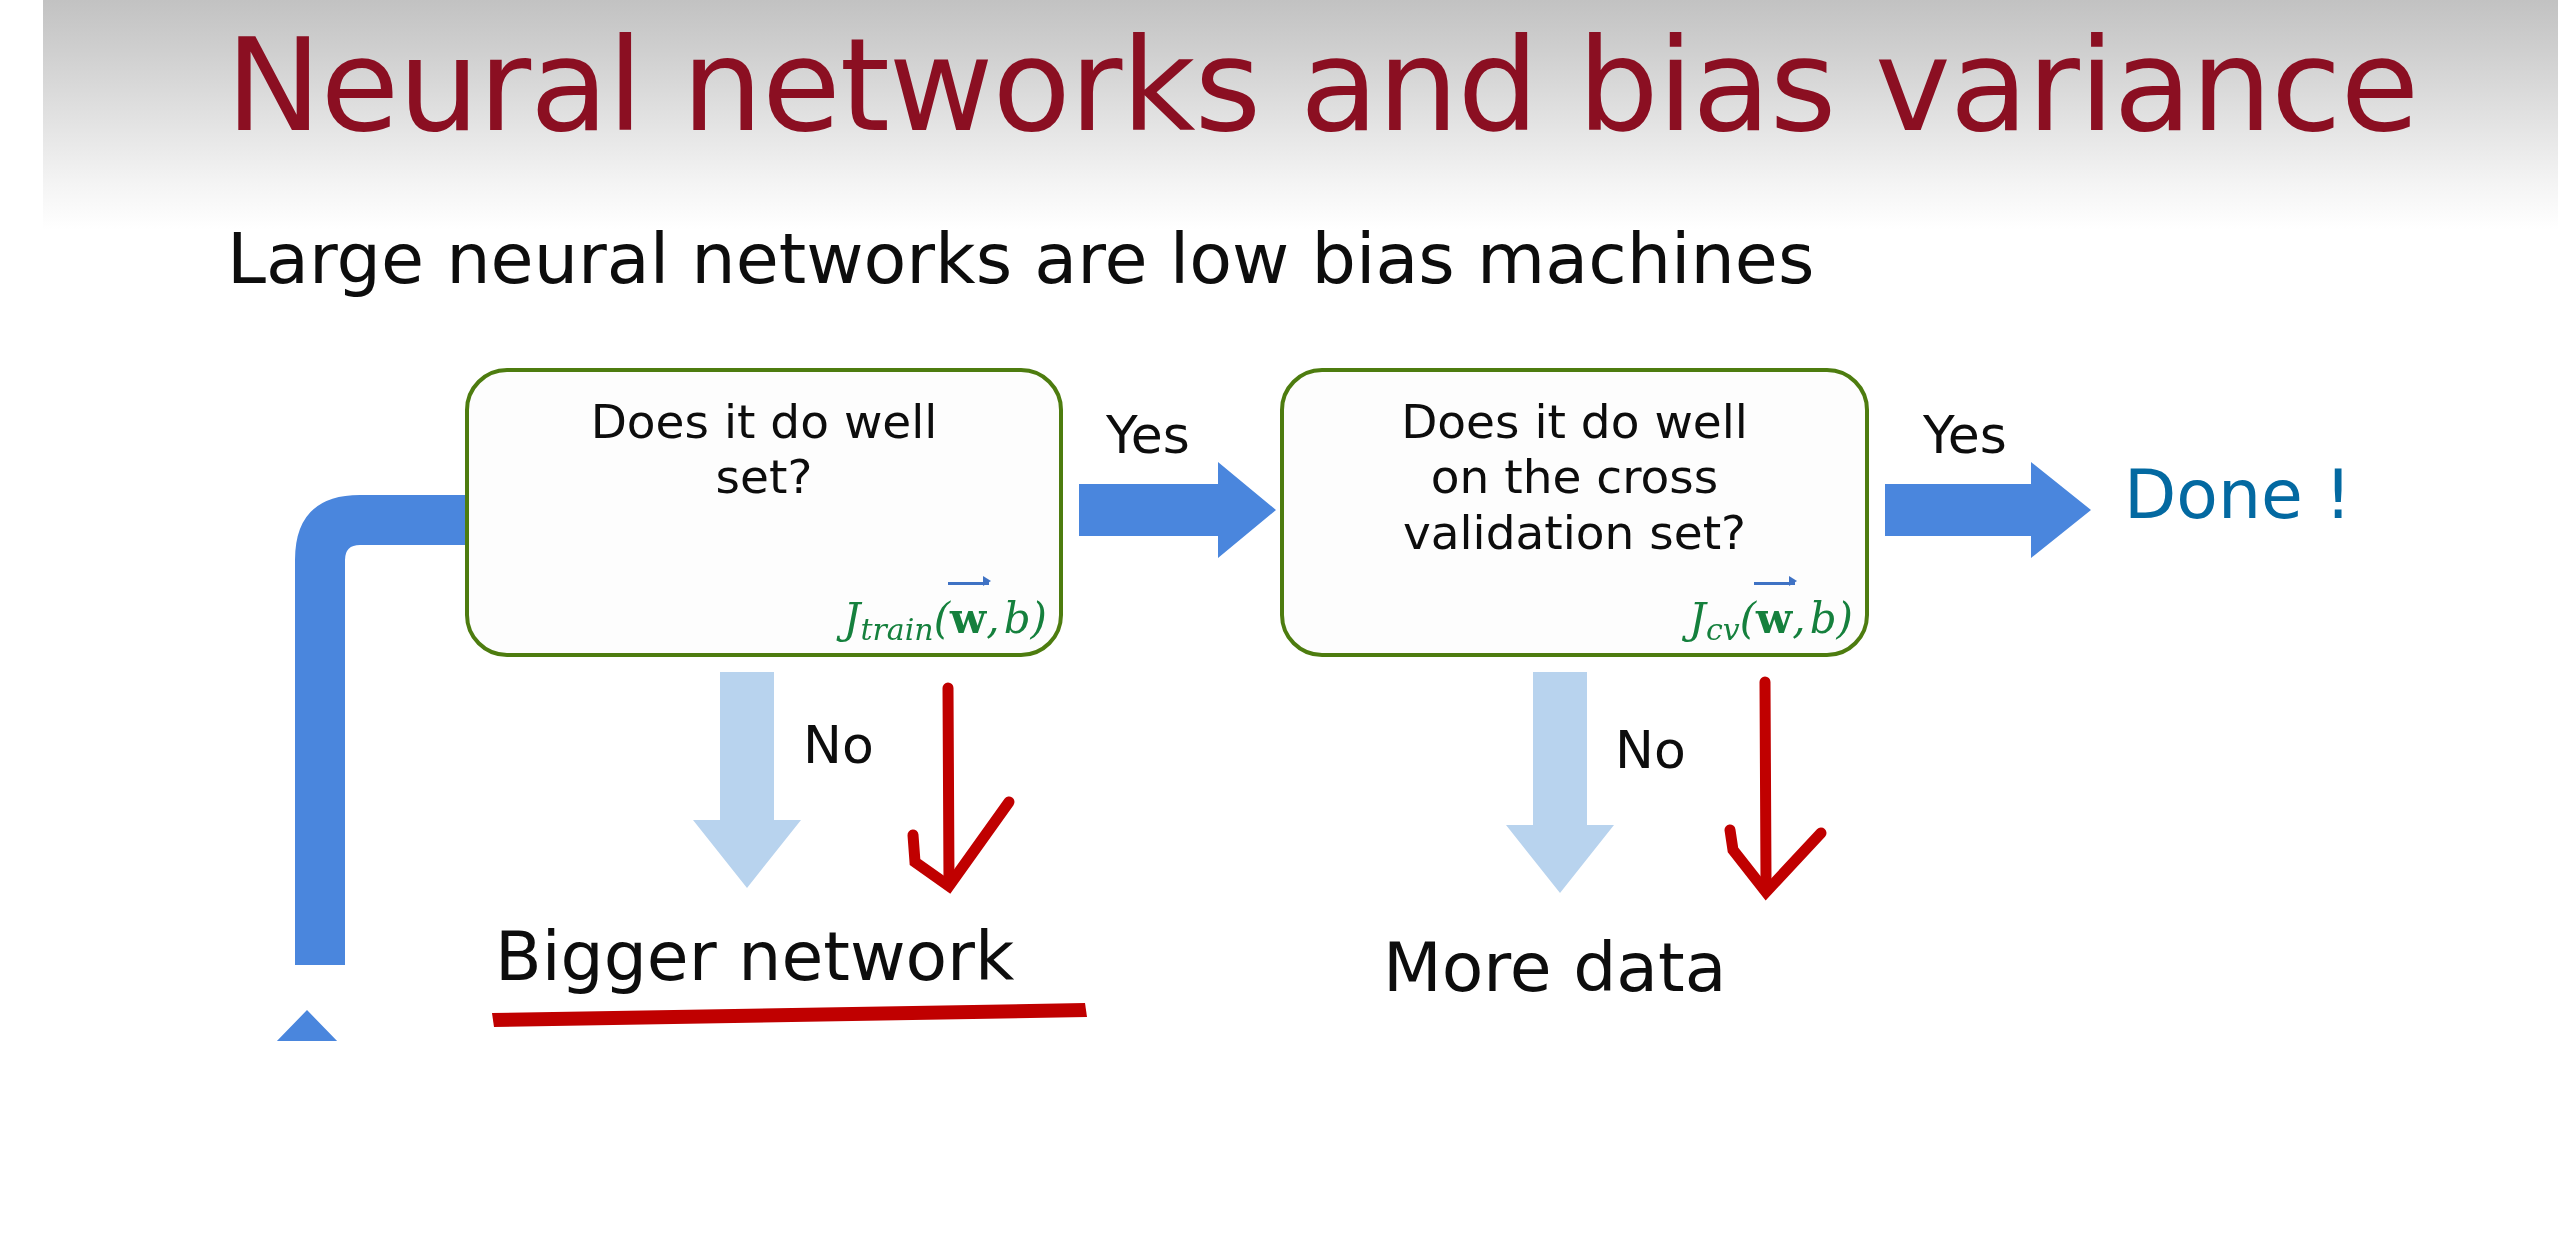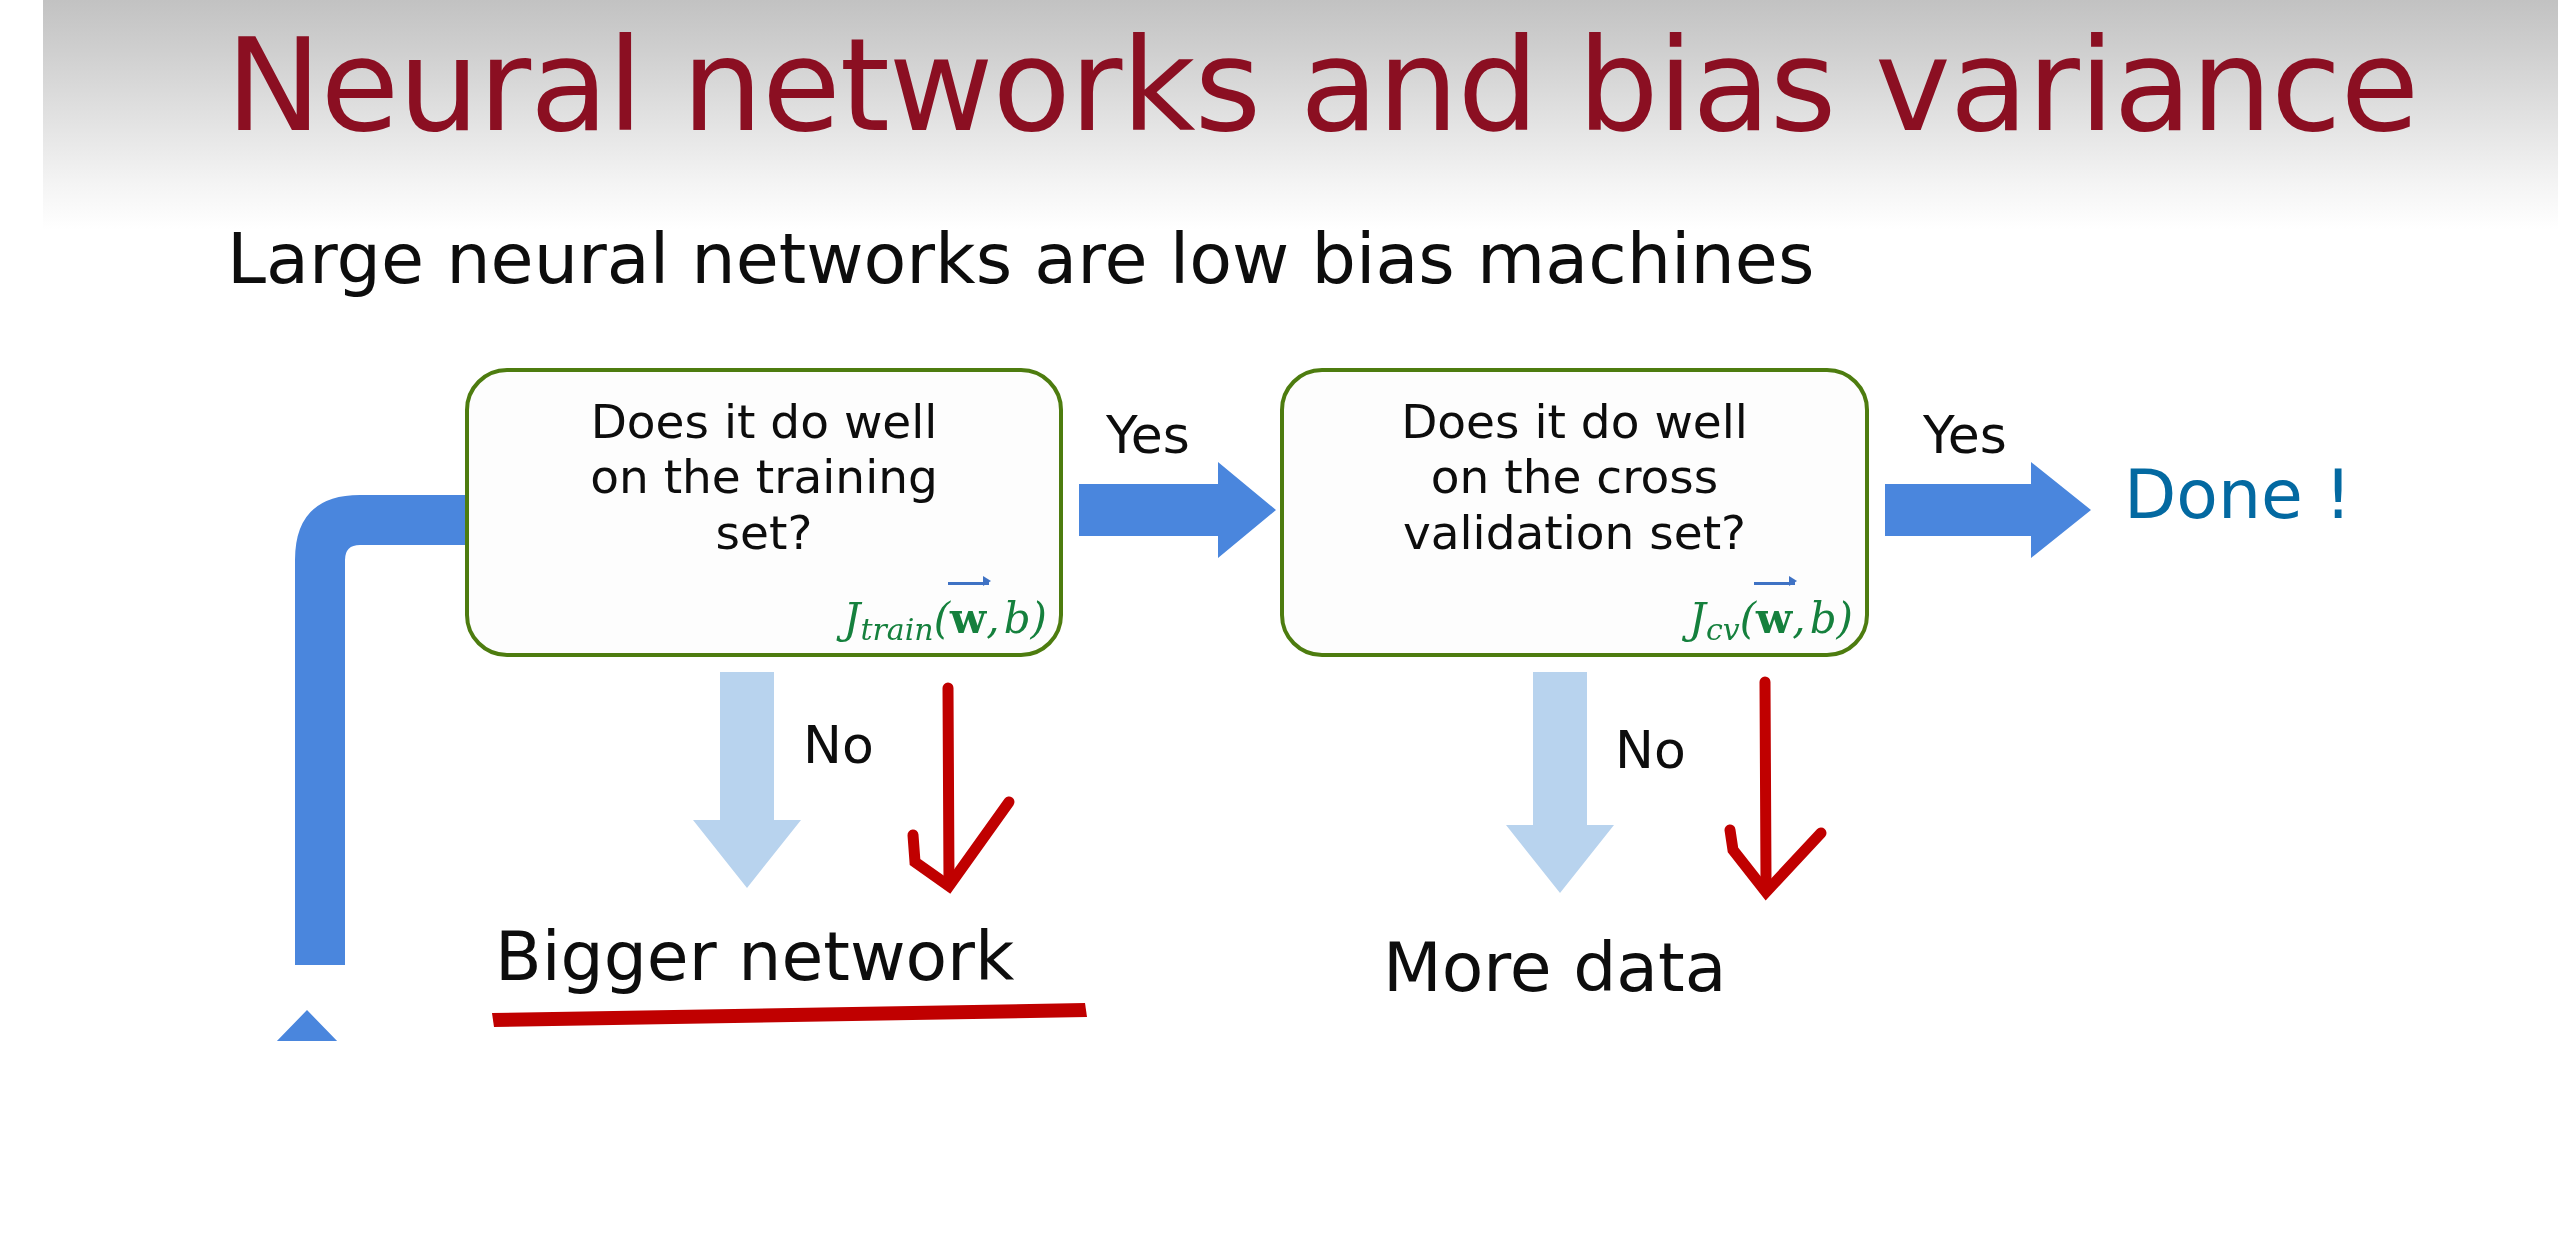--- a/index.html
+++ b/index.html
@@ -236,21 +236,20 @@
                L 1518 1235
                Q 1628 1235 1628 1125
                L 1628 1060
                Z" fill="#4a86dd"></path>
     </g>
   </svg>
 
   <div class="decision-box" id="box-train">
     <div class="box-question">
       <div>Does it do well</div>
-      <div>on the training</div>
       <div>set?</div>
     </div>
     <div class="box-formula">
       <span>J</span><span class="sub">train</span><span>(</span><span class="vecw">w</span><span>,</span> <span>b</span><span>)</span>
     </div>
   </div>
 
   <div class="decision-box" id="box-cv">
     <div class="box-question">
       <div>Does it do well</div>

